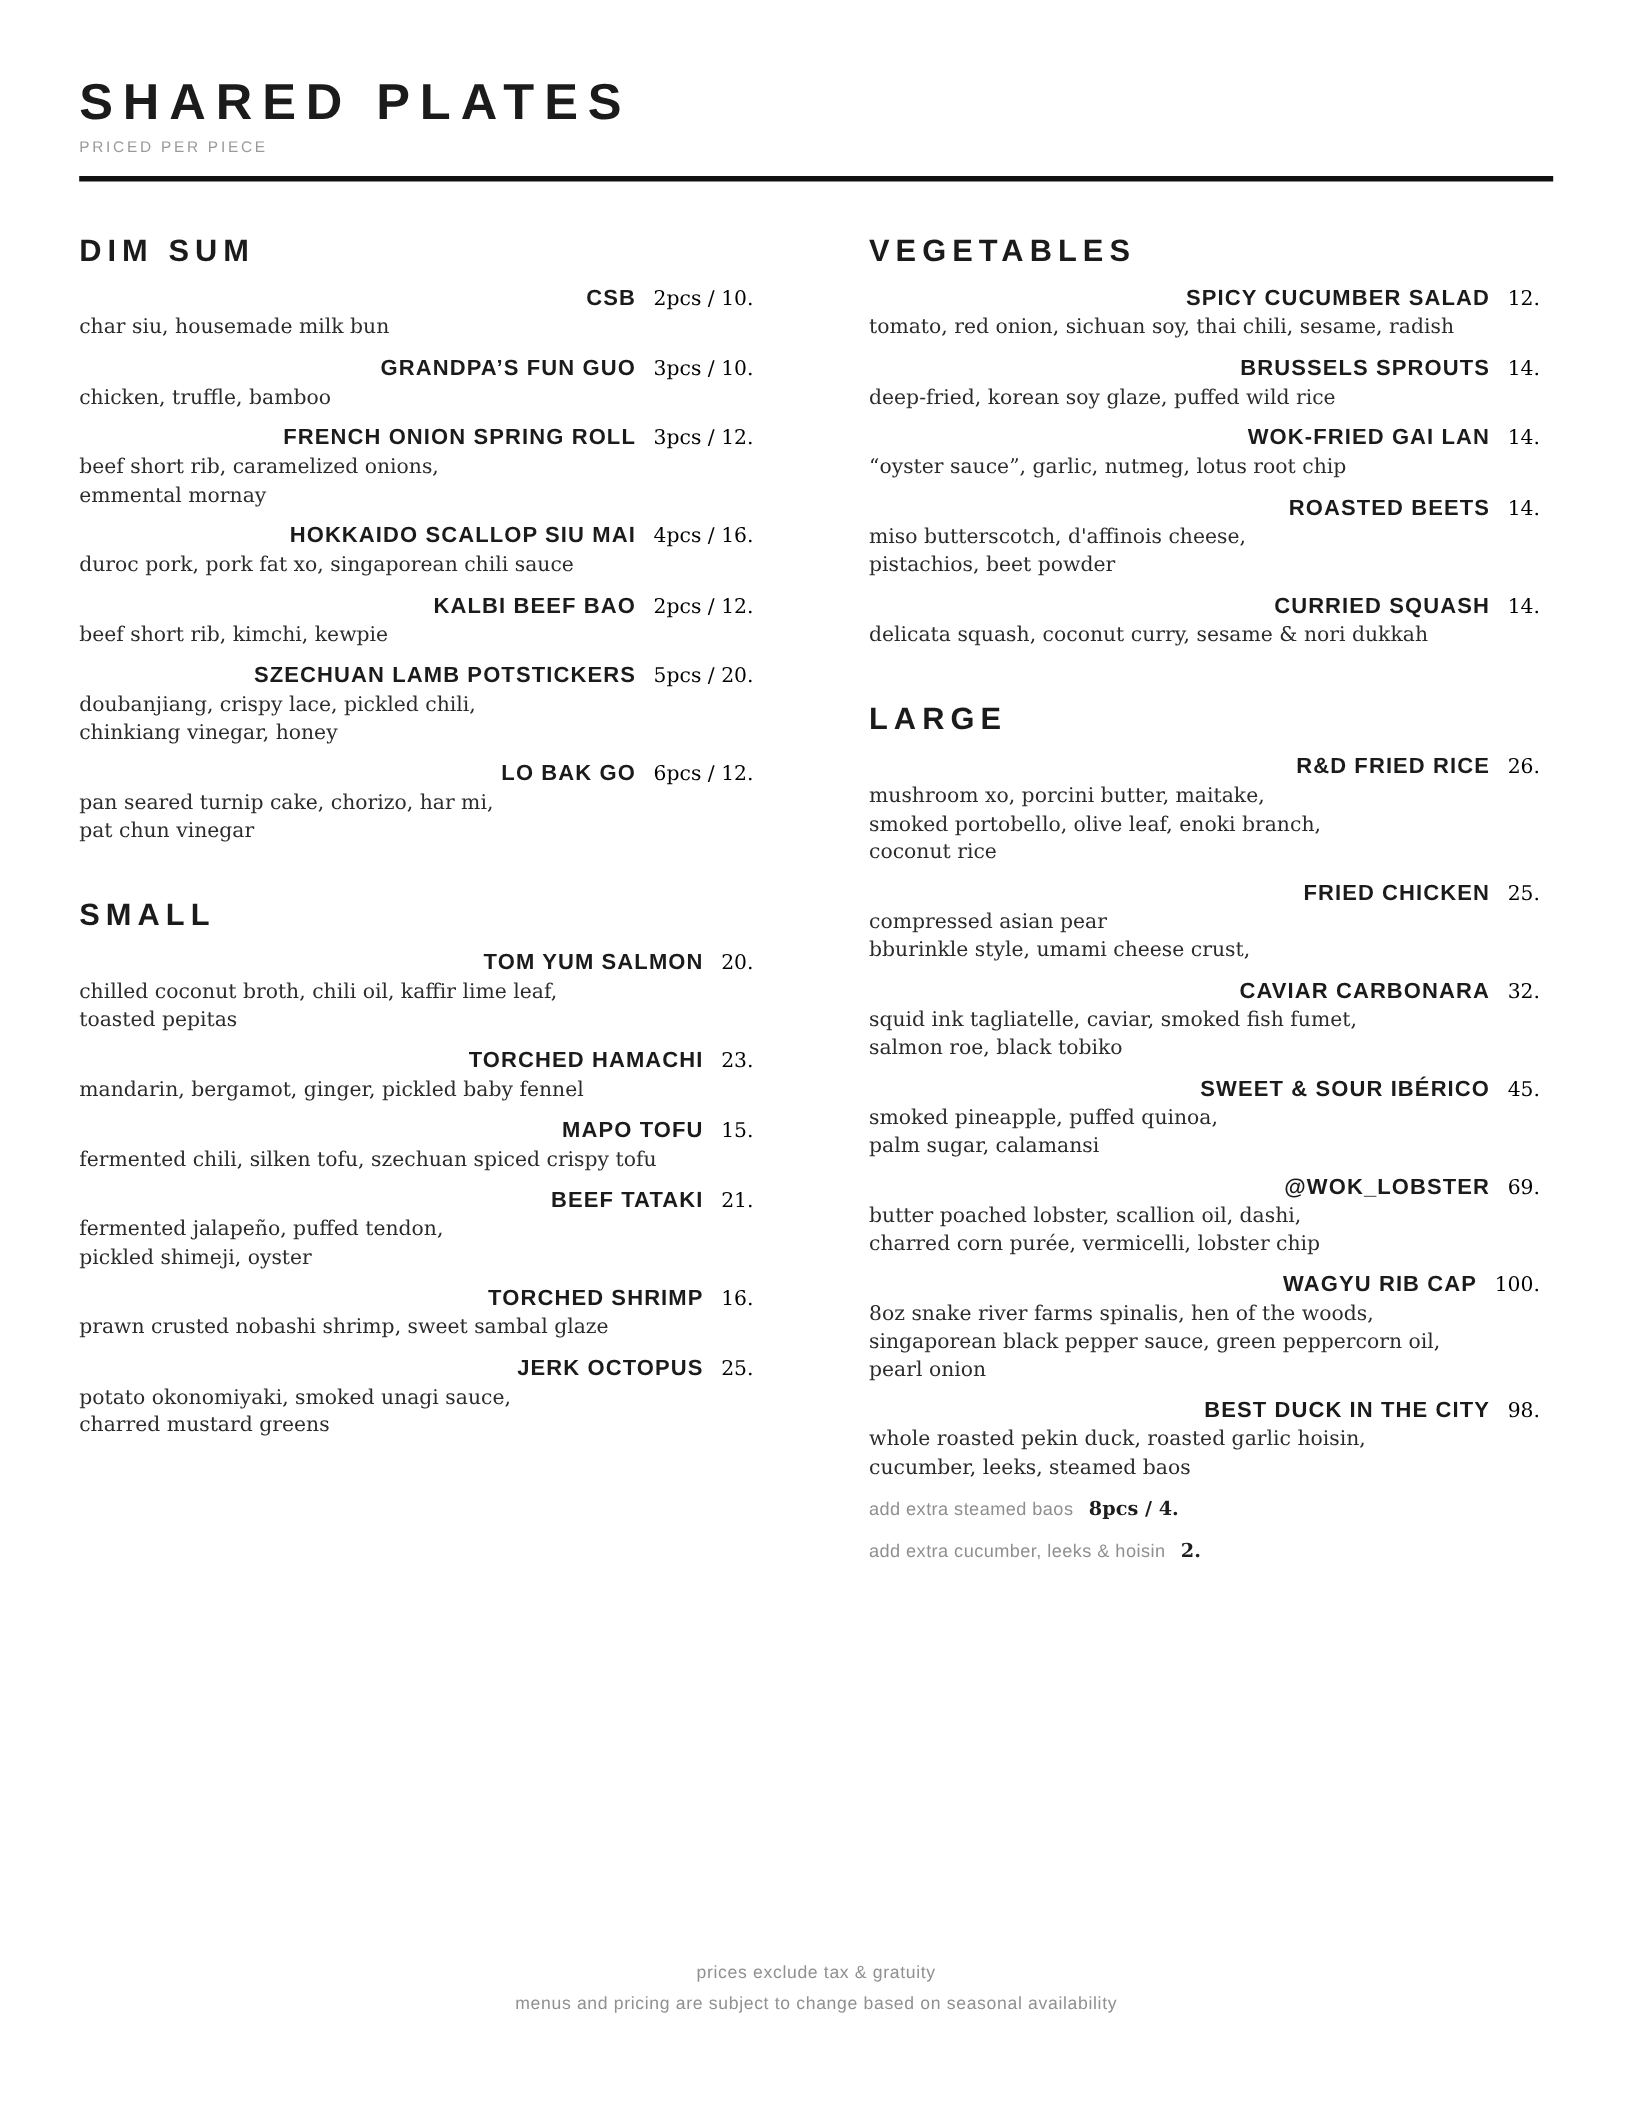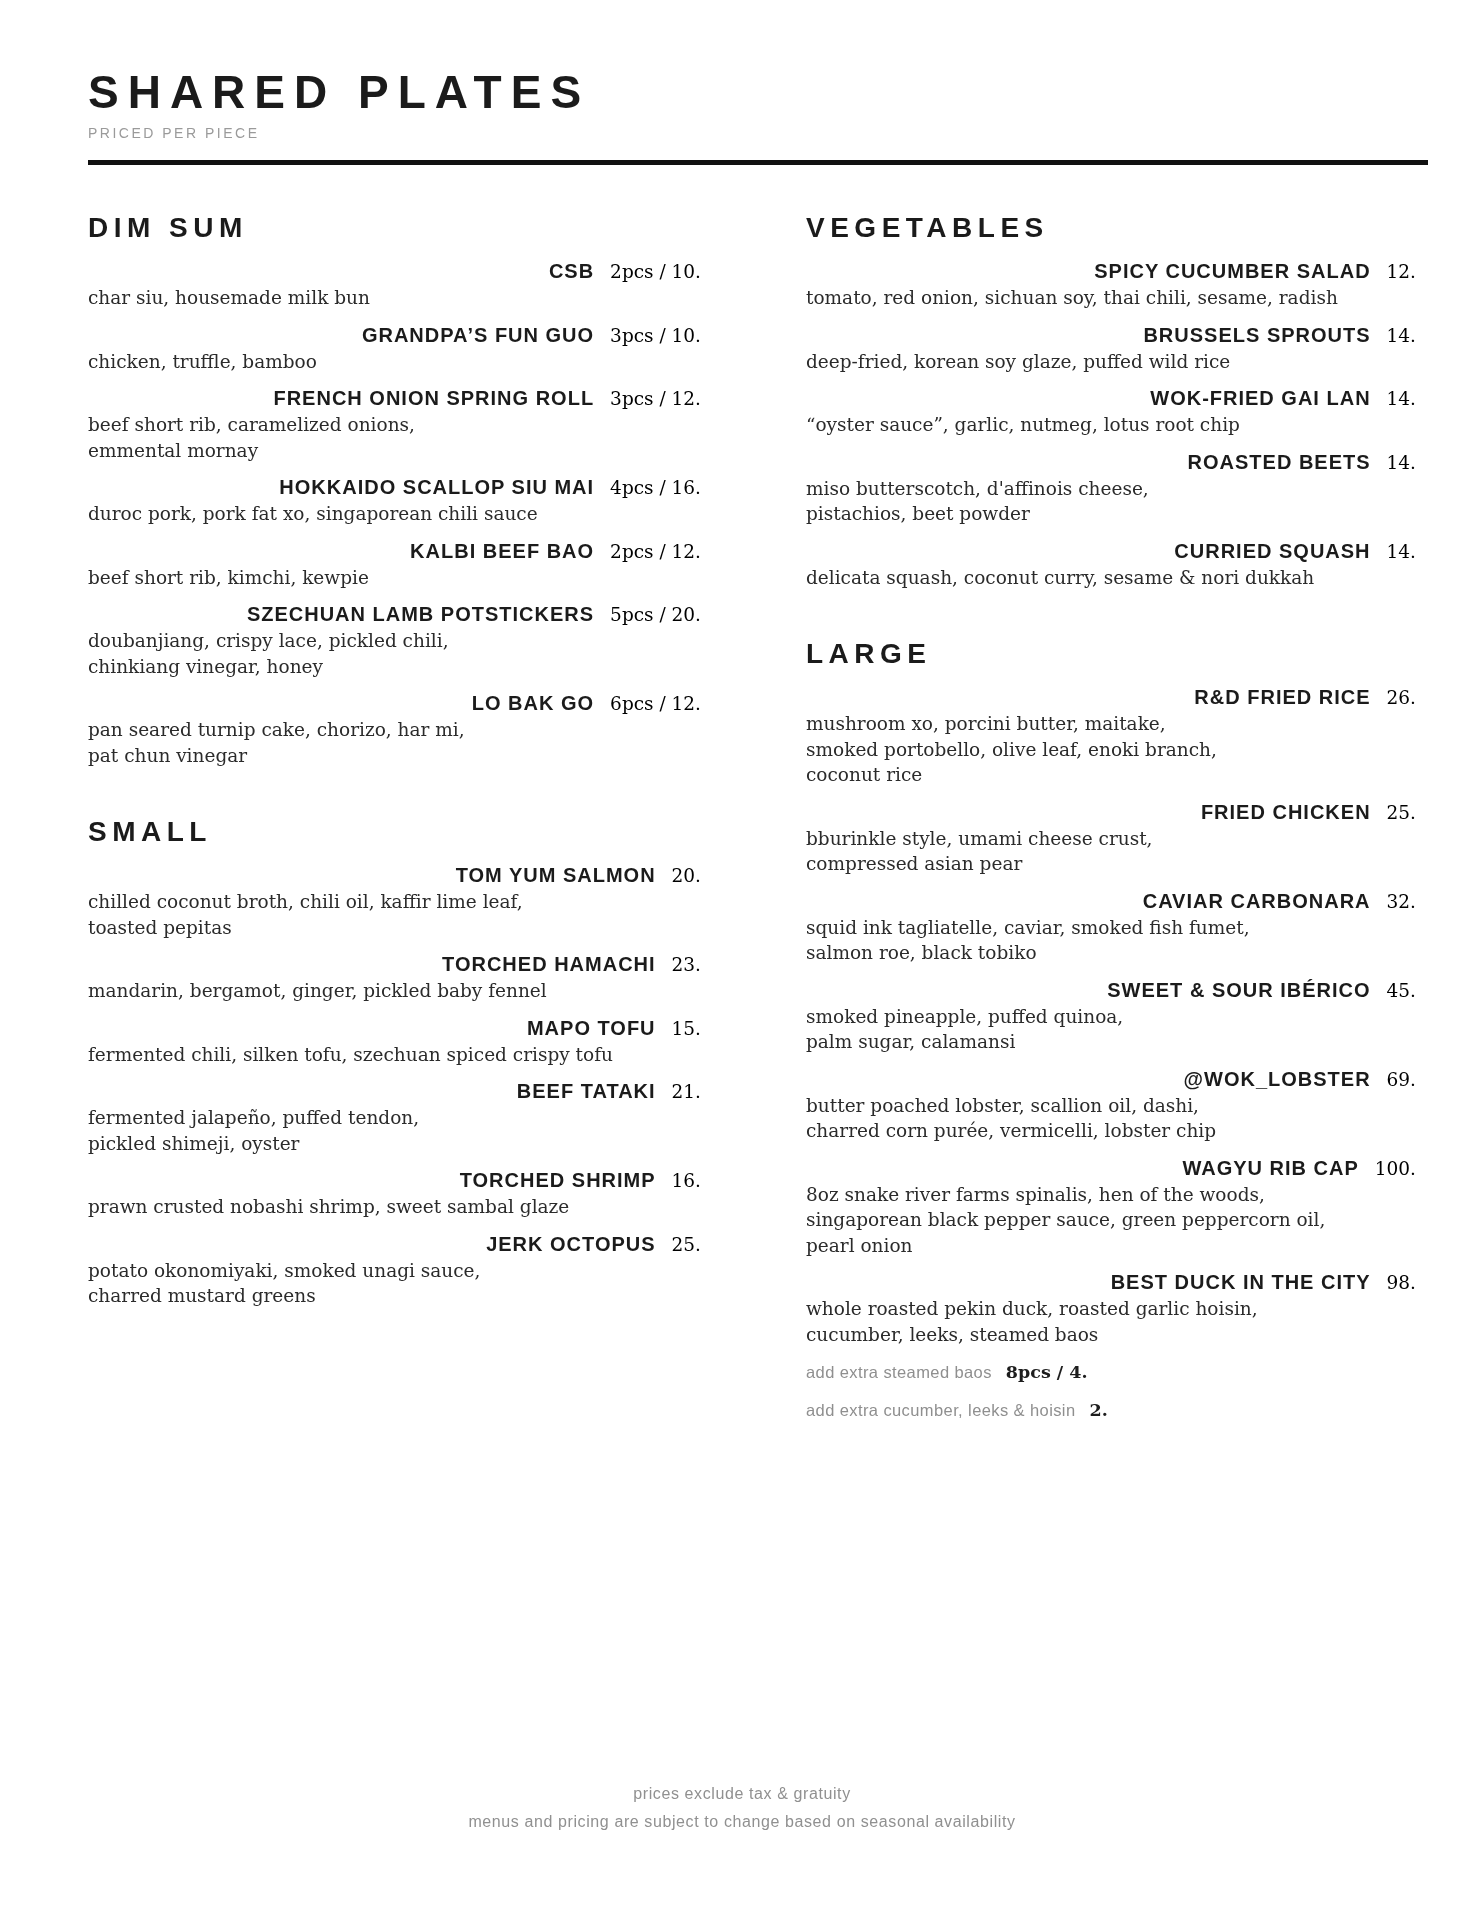--- a/index.html
+++ b/index.html
@@ -5,21 +5,20 @@
   * { margin: 0; padding: 0; box-sizing: border-box; }
   html, body { background: #ffffff; }
   .page {
     position: relative;
     width: 1484px;
     height: 1920px;
     background: #ffffff;
     font-family: "Liberation Sans", sans-serif;
     color: #1a1a1a;
     overflow: hidden;
-    padding-left: 16px;
   }
   .inner {
     padding: 68px 72px 0 72px;
   }
   .page-title {
     font-size: 46px;
     font-weight: 700;
     letter-spacing: 9px;
     color: #1b1b1b;
     line-height: 1.05;
@@ -275,22 +274,22 @@
               </div>
               <div class="item-desc">mushroom xo, porcini butter, maitake,</div>
               <div class="item-desc">smoked portobello, olive leaf, enoki branch,</div>
               <div class="item-desc">coconut rice</div>
             </div>
             <div class="menu-item">
               <div class="item-row">
                 <span class="item-name">FRIED CHICKEN</span>
                 <span class="item-price">25.</span>
               </div>
+              <div class="item-desc">compressed asian pear</div>
               <div class="item-desc">bburinkle style, umami cheese crust,</div>
-              <div class="item-desc">compressed asian pear</div>
             </div>
             <div class="menu-item">
               <div class="item-row">
                 <span class="item-name">CAVIAR CARBONARA</span>
                 <span class="item-price">32.</span>
               </div>
               <div class="item-desc">squid ink tagliatelle, caviar, smoked fish fumet,</div>
               <div class="item-desc">salmon roe, black tobiko</div>
             </div>
             <div class="menu-item">

